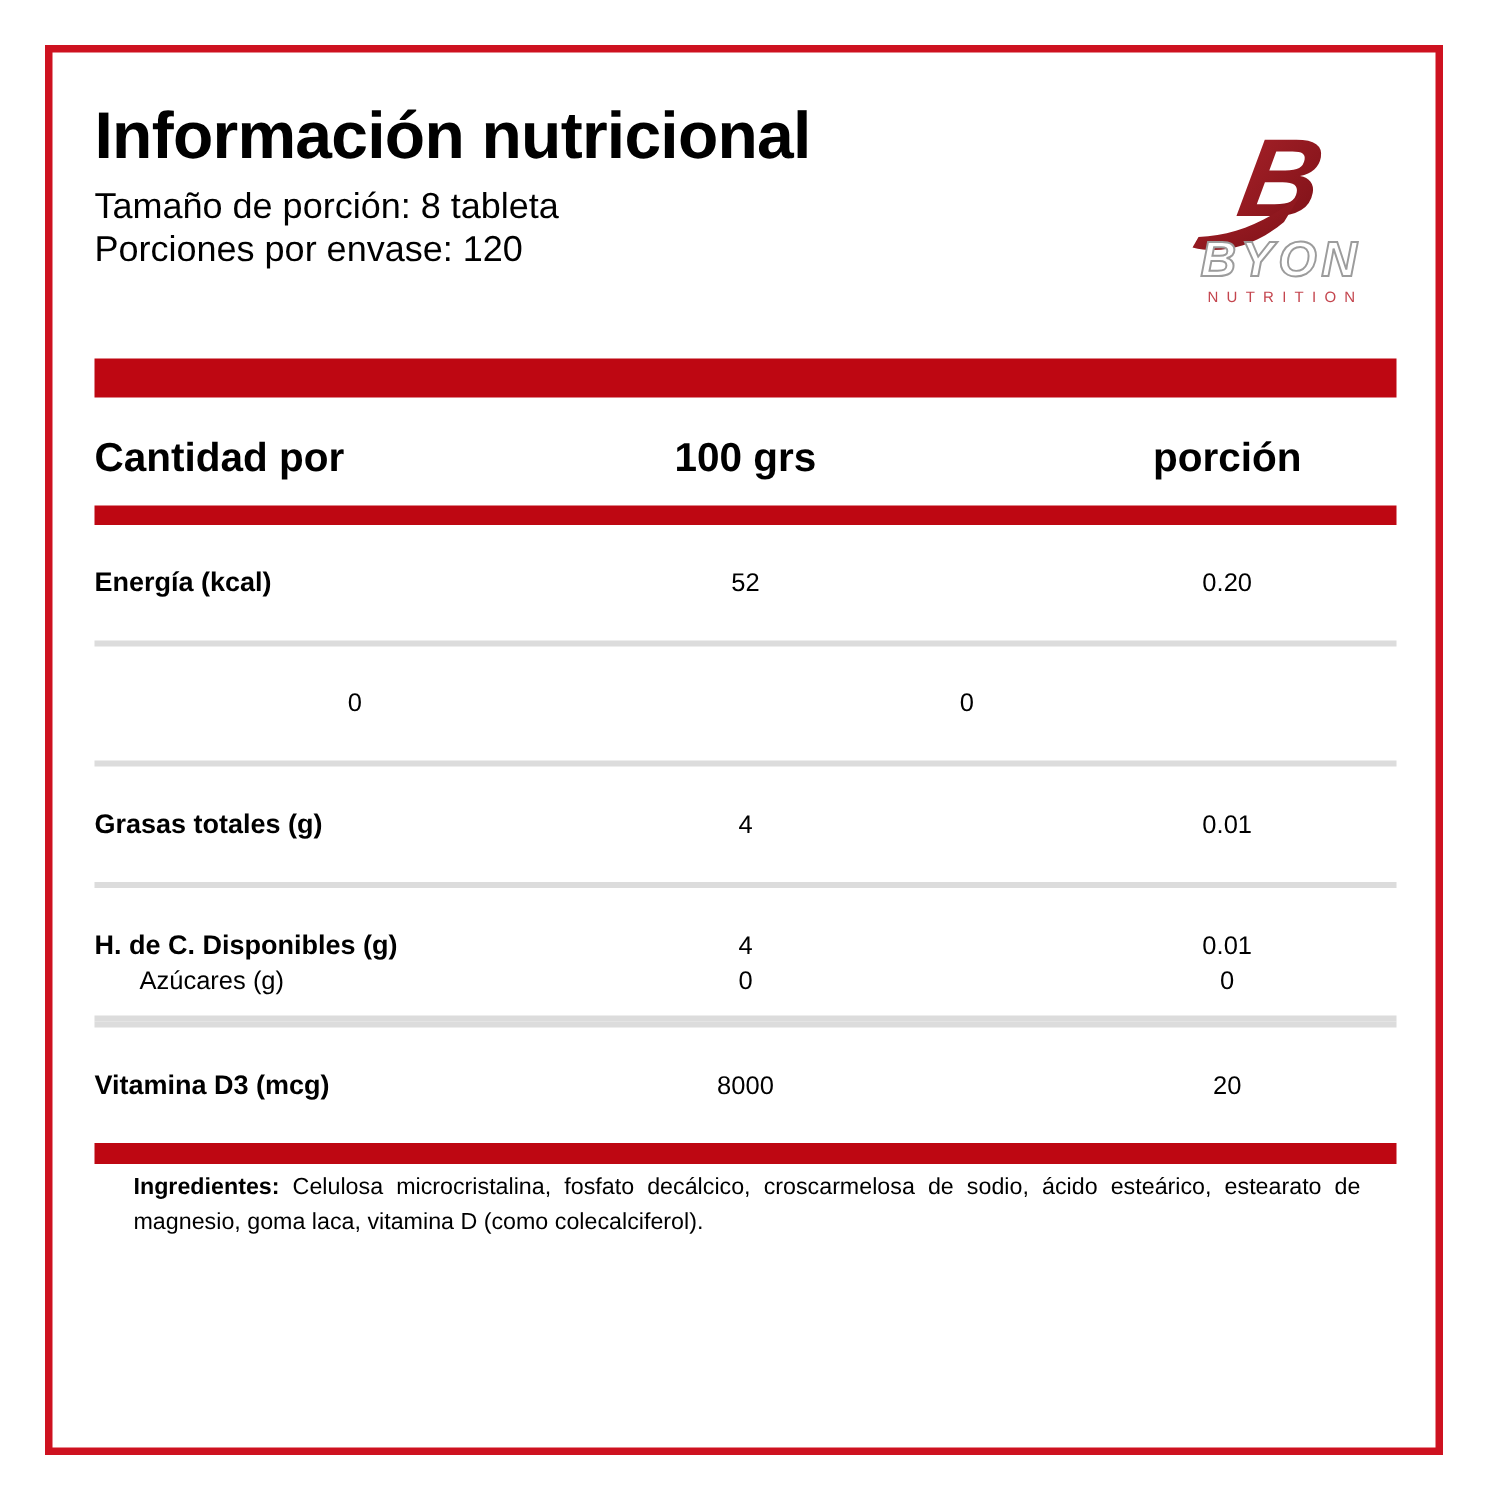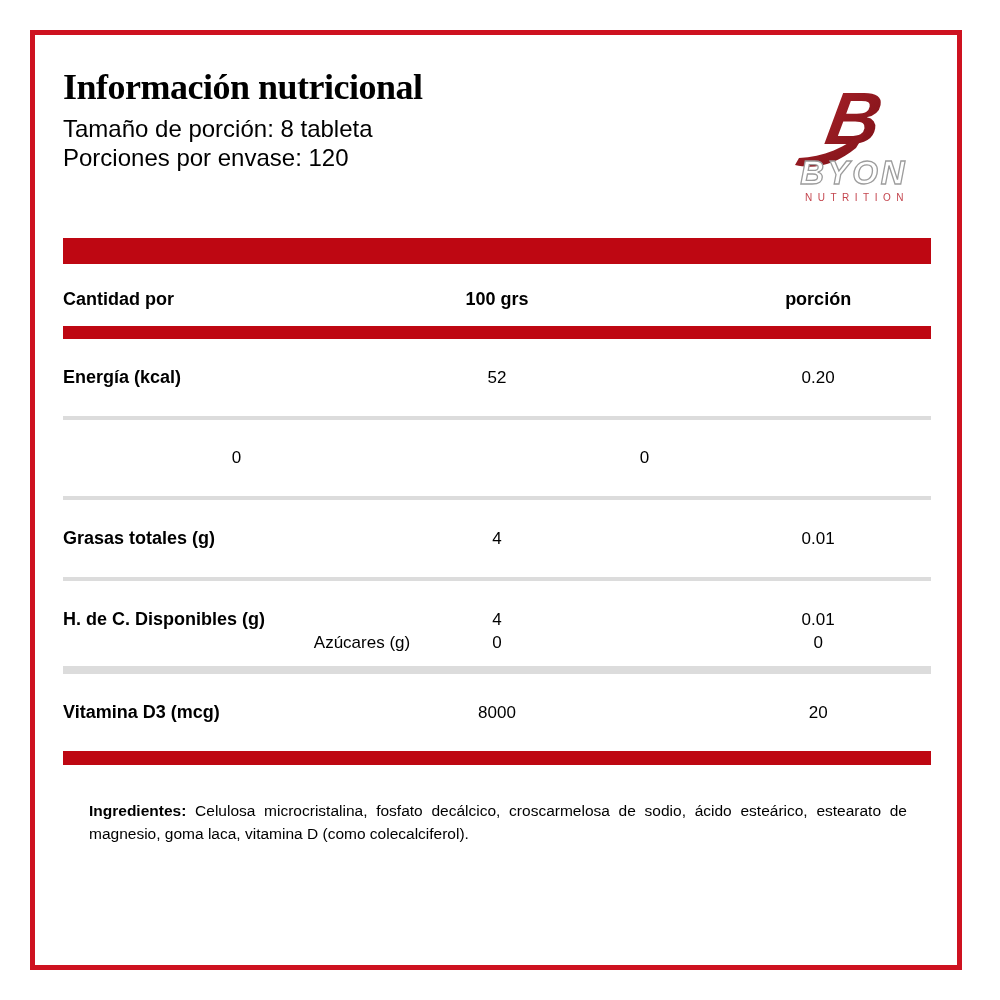--- a/index.html
+++ b/index.html
@@ -23,25 +23,24 @@
     height: 100%;
   }
   .header-flex {
     display: flex;
     justify-content: space-between;
     align-items: flex-start;
     margin-top: 33px;
   }
   .title-block { flex: 1 1 auto; }
   h1.page-title {
-    font-size: 36px;
+    font-size: 44px;
     font-weight: 700;
     letter-spacing: -0.5px;
     line-height: 1.06;
-    font-family: Liberation Serif, serif;
   }
   .serving-info {
     margin-top: 8px;
     font-size: 24px;
     line-height: 1.22;
     font-weight: 400;
   }
   .logo-block {
     flex: 0 0 150px;
     width: 150px;
@@ -52,38 +51,37 @@
   .bar-thick { height: 26px; margin-top: 28px; }
   .bar-mid   { height: 13px; }
   .bar-bottom{ height: 14px; }
   .grid4 {
     display: grid;
     grid-template-columns: 40% 20% 14% 26%;
     align-items: center;
   }
   .thead {
     padding: 25px 0 16px 0;
-    font-size: 18px;
+    font-size: 27px;
     font-weight: 700;
   }
   .c-left   { text-align: left; }
   .c-center { text-align: center; }
   .row { padding: 28px 0; font-size: 17px; }
   .row .lbl { font-weight: 700; font-size: 18px; }
   .row-group-top { padding-bottom: 3px; }
   .row-group-sub { padding-top: 0; padding-bottom: 13px; }
   .row-group-sub .lbl {
     font-weight: 400;
     font-size: 17px;
     padding-left: 30px;
-    text-align: right;
   }
   .divider { height: 4px; background: #dcdcdc; width: 100%; }
   .ingredients {
-    margin: 35px 24px 0 26px;
+    margin: 5px 24px 0 26px;
     font-size: 15.5px;
     line-height: 1.48;
     text-align: justify;
   }
   .ingredients .ing-label { font-weight: 700; }
 </style>
 </head>
 <body>
 
 <div class="frame">

